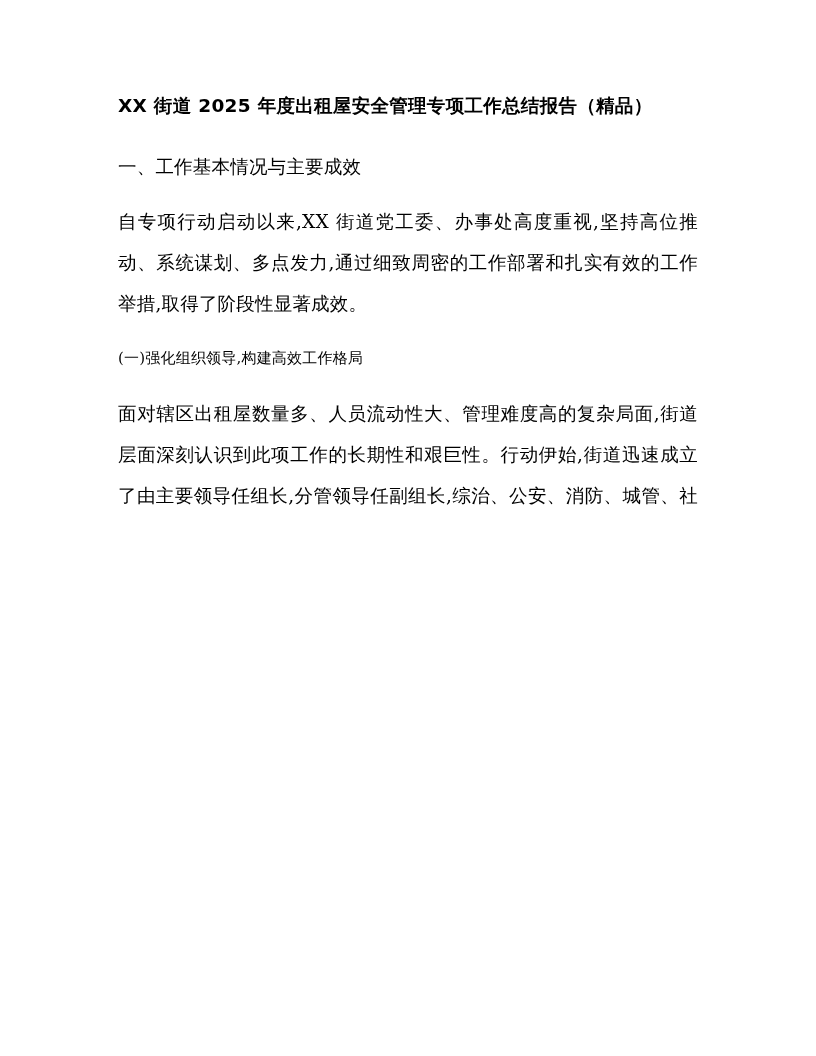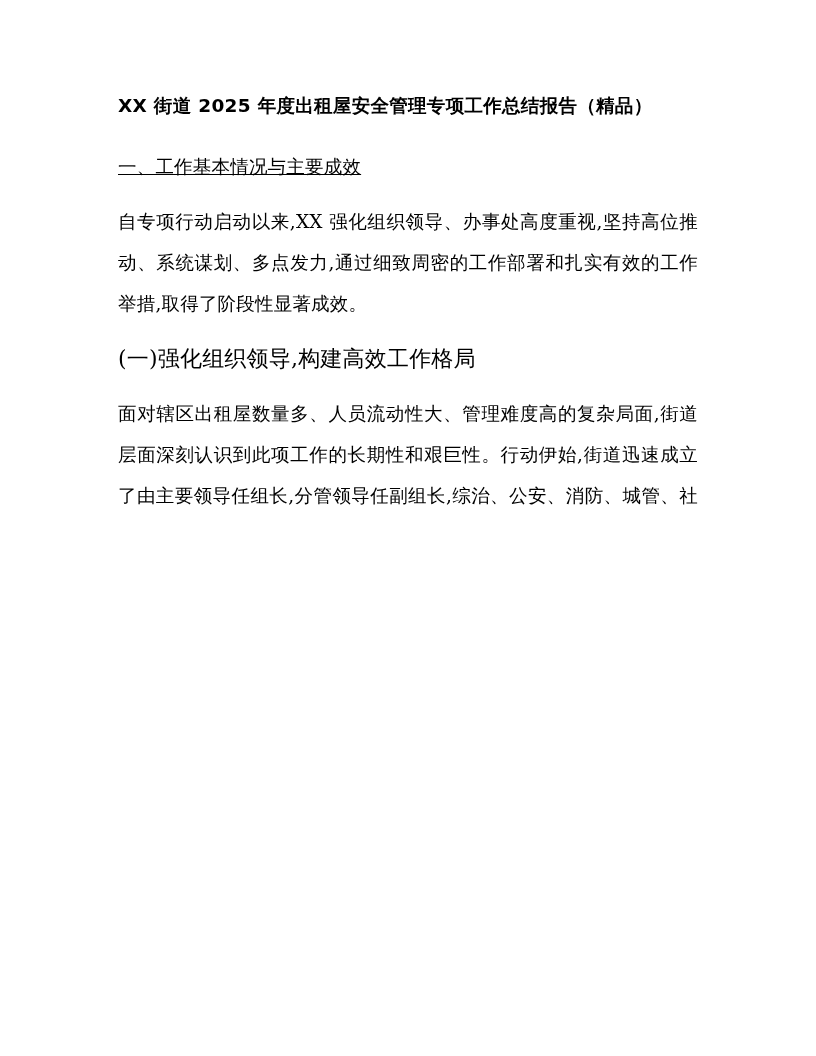--- a/index.html
+++ b/index.html
@@ -37,42 +37,41 @@
     margin: 0 0 14px 0;
     text-align: justify;
     text-justify: inter-ideograph;
     letter-spacing: 0.2px;
   }
   .heading {
     font-size: 18.5px;
     line-height: 41px;
     margin: 0 0 14px 0;
     letter-spacing: 0.2px;
-    text-decoration: underline;
   }
   .subheading {
-    font-size: 22px;
+    font-size: 15px;
     line-height: 41px;
     margin: 0 0 14px 0;
     letter-spacing: 0.2px;
   }
   .clip-last {
     max-height: 130px;
     overflow: hidden;
   }
 </style>
 </head>
 <body>
 
 <div class="page">
 
   <h1 class="doc-title">XX 街道 2025 年度出租屋安全管理专项工作总结报告（精品）</h1>
 
 
   <p class="heading">一、工作基本情况与主要成效</p>
 
-  <p class="para">自专项行动启动以来,XX 强化组织领导、办事处高度重视,坚持高位推动、系统谋划、多点发力,通过细致周密的工作部署和扎实有效的工作举措,取得了阶段性显著成效。</p>
+  <p class="para">自专项行动启动以来,XX 街道党工委、办事处高度重视,坚持高位推动、系统谋划、多点发力,通过细致周密的工作部署和扎实有效的工作举措,取得了阶段性显著成效。</p>
 
   <p class="subheading">(一)强化组织领导,构建高效工作格局</p>
 
   <p class="para clip-last">面对辖区出租屋数量多、人员流动性大、管理难度高的复杂局面,街道层面深刻认识到此项工作的长期性和艰巨性。行动伊始,街道迅速成立了由主要领导任组长,分管领导任副组长,综治、公安、消防、城管、社区等部门负责人为成员的出租屋安全管理专项工作领导小组。领导小组依据国家《住房租赁条例》、《XX 省房屋租赁管理办法》等法律法规,结合辖区实际,</p>
 
 </div>
 
 </body></html>

